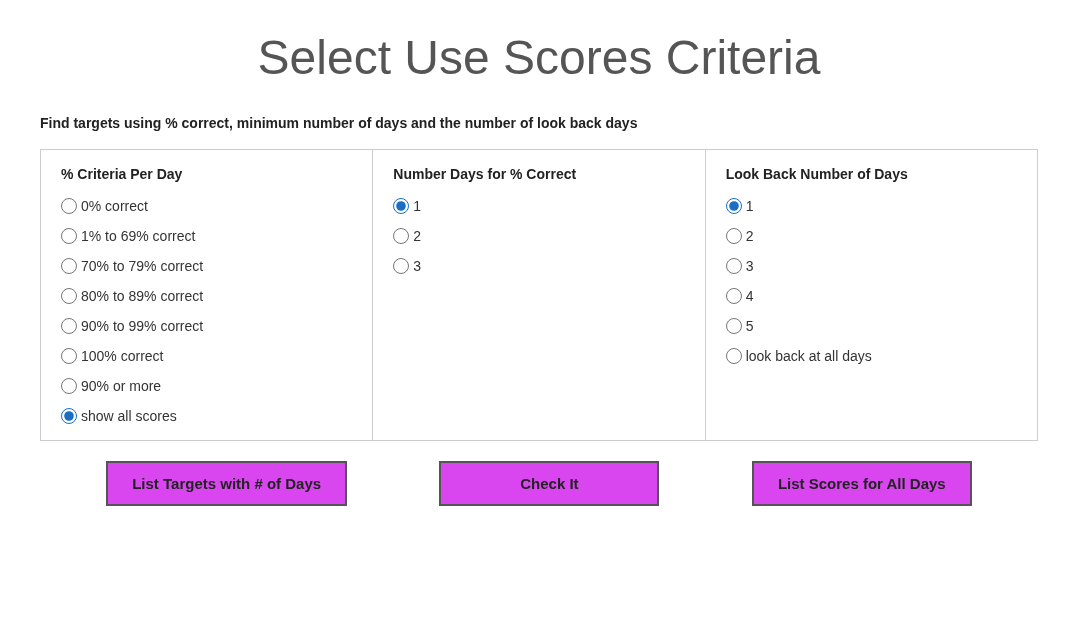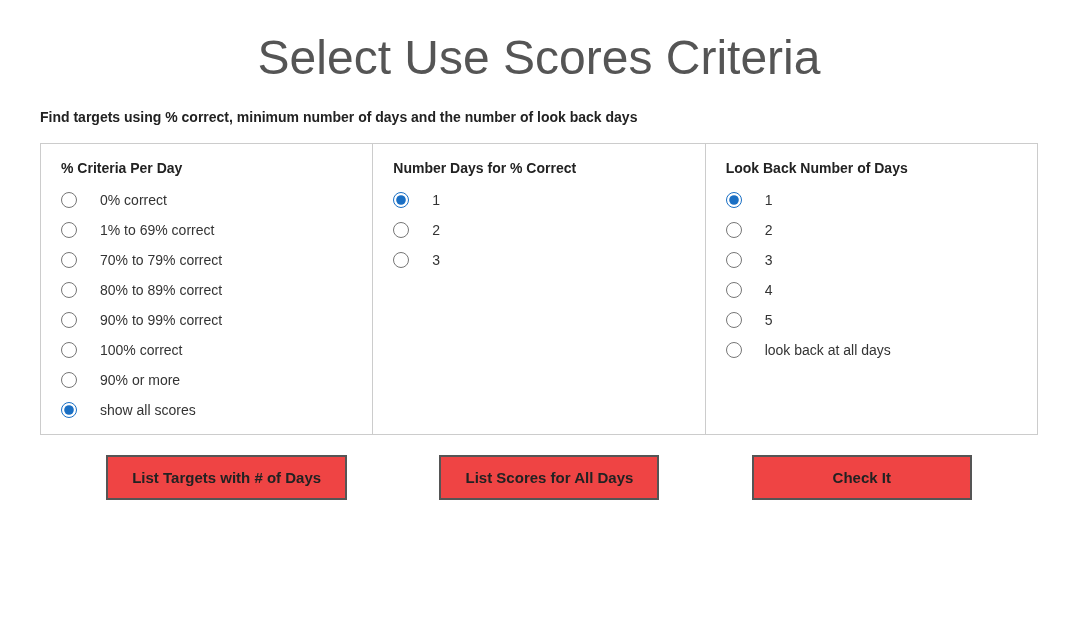--- a/index.html
+++ b/index.html
@@ -15,21 +15,21 @@
       width: 1078px;
       min-height: 641px;
       padding: 20px 40px;
     }
 
     .page-title {
       text-align: center;
       font-size: 48px;
       font-weight: 300;
       color: #555;
-      margin-bottom: 24px;
+      margin-bottom: 30px;
       margin-top: 10px;
     }
 
     .subtitle {
       text-align: left;
       font-weight: bold;
       font-size: 14px;
       margin-bottom: 18px;
       color: #222;
     }
@@ -60,21 +60,21 @@
 
     .radio-group {
       display: flex;
       flex-direction: column;
       gap: 14px;
     }
 
     .radio-item {
       display: flex;
       align-items: center;
-      gap: 23px;
+      gap: 4px;
       font-size: 14px;
       color: #333;
     }
 
     .radio-item input[type="radio"] {
       width: 16px;
       height: 16px;
       cursor: pointer;
       accent-color: #1a6fc4;
     }
@@ -82,21 +82,21 @@
     .buttons-container {
       display: flex;
       justify-content: space-around;
       align-items: center;
       margin-top: 10px;
       padding: 0 20px;
     }
 
     .action-button {
       border: 2px solid #555;
-      background: #ef4444;
+      background: #d946ef;
       color: #222;
       font-size: 15px;
       font-weight: bold;
       padding: 12px 24px;
       cursor: pointer;
       min-width: 220px;
     }
   </style>
 </head>
 <body>
@@ -188,15 +188,15 @@
       <label class="radio-item">
         <input type="radio" name="look_back" value="all" style="">
         <span>look back at all days</span>
       </label>
     </div>
   </div>
 </div>
 
 <div class="buttons-container">
   <button class="action-button">List Targets with # of Days</button>
+  <button class="action-button">Check It</button>
   <button class="action-button">List Scores for All Days</button>
-  <button class="action-button">Check It</button>
 </div>
 
 </body></html>

